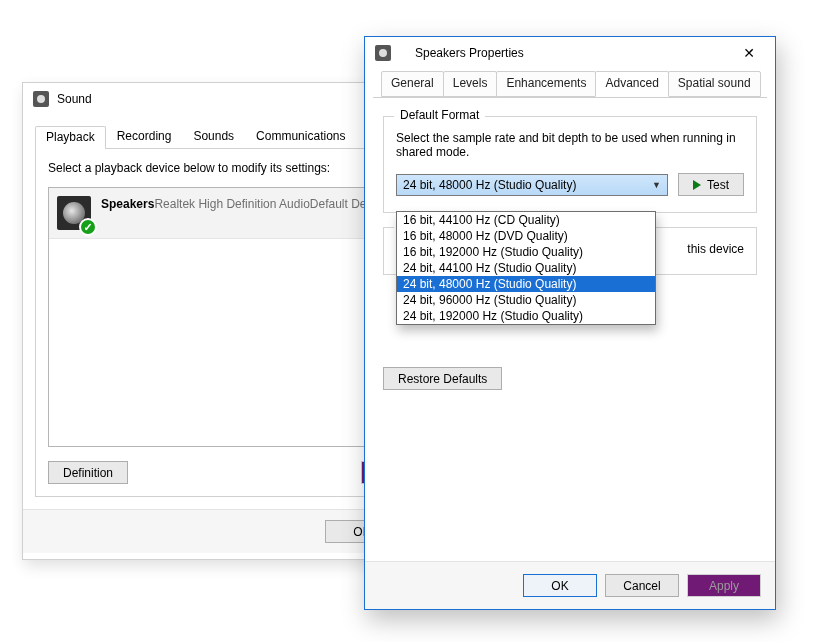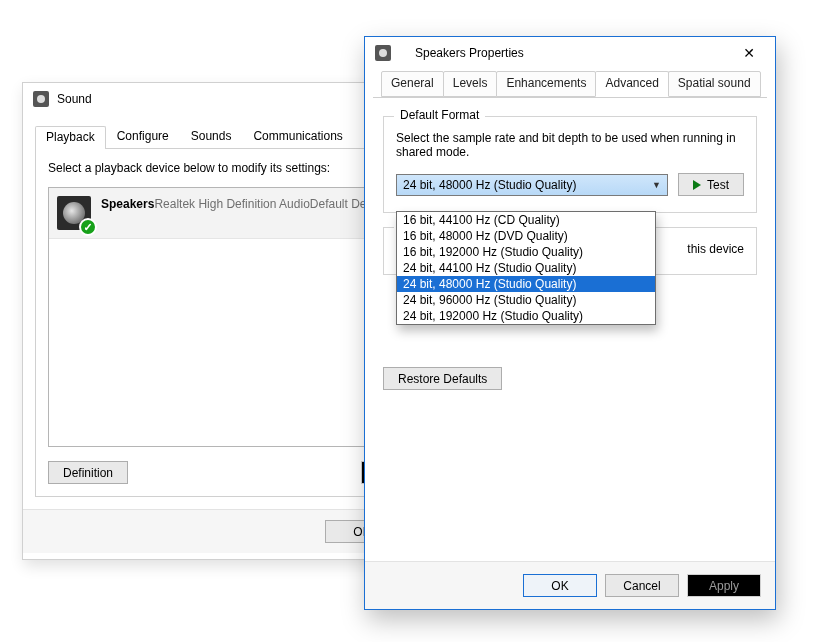--- a/index.html
+++ b/index.html
@@ -21,21 +21,21 @@
   .device-list{margin-top:12px;border:1px solid #b5b5b5;height:260px;background:#fff;overflow:hidden}
   .device-row{display:flex;gap:10px;padding:8px;background:#f3f3f3;border-bottom:1px solid #e5e5e5}
   .device-icon{position:relative;width:34px;height:34px;background:#2b2b2b;border-radius:2px;display:flex;align-items:center;justify-content:center}
   .device-icon .cone{width:22px;height:22px;border-radius:50%;background:radial-gradient(circle at 40% 40%,#e6e6e6, #777 70%)}
   .device-icon .check{position:absolute;right:-6px;bottom:-6px;width:18px;height:18px;border-radius:50%;background:#17a11a;display:flex;align-items:center;justify-content:center;color:#fff;font-size:11px;border:2px solid #fff;font-weight:bold}
   .device-text{display:flex;flex-direction:row;line-height:1.35}
   .device-name{font-weight:600}
   .device-sub{color:#6f6f6f}
   .row-bottom{display:flex;justify-content:space-between;align-items:center;margin-top:14px}
   button.win{height:23px;padding:0 14px;background:#e9e9e9;border:1px solid #adadad;font:inherit;cursor:default}
-  button.win:disabled{color:#9a9a9a;background:#000000;border-color:#d0d0d0}
+  button.win:disabled{color:#9a9a9a;background:#701a75;border-color:#d0d0d0}
   .split{display:flex}
   .split .arrow{width:18px;padding:0;border-left:none}
   .dialog-buttons{display:flex;justify-content:flex-end;gap:8px;padding:10px 12px;border-top:1px solid #e3e3e3;background:#f6f6f6}
   .dialog-buttons button{min-width:74px}
 
   
   .win-props{
     position:absolute;left:364px;top:36px;width:412px;height:574px;
     background:#fff;border:1px solid #1a6fd4;
     box-shadow:3px 10px 24px rgba(0,0,0,.25);
@@ -83,21 +83,21 @@
 <div class="desktop">
 
   <div class="win-sound">
     <div class="titlebar">
       <span class="spk-ico"></span>
       <span>Sound</span>
     </div>
     <div class="body">
       <div class="tabrow">
         <div class="tab on">Playback</div>
-        <div class="tab">Configure</div>
+        <div class="tab">Recording</div>
         <div class="tab">Sounds</div>
         <div class="tab">Communications</div>
       </div>
       <div class="tab-panel">
         <div>Select a playback device below to modify its settings:</div>
 
         <div class="device-list">
           <div class="device-row">
             <div class="device-icon">
               <div class="cone"></div>

